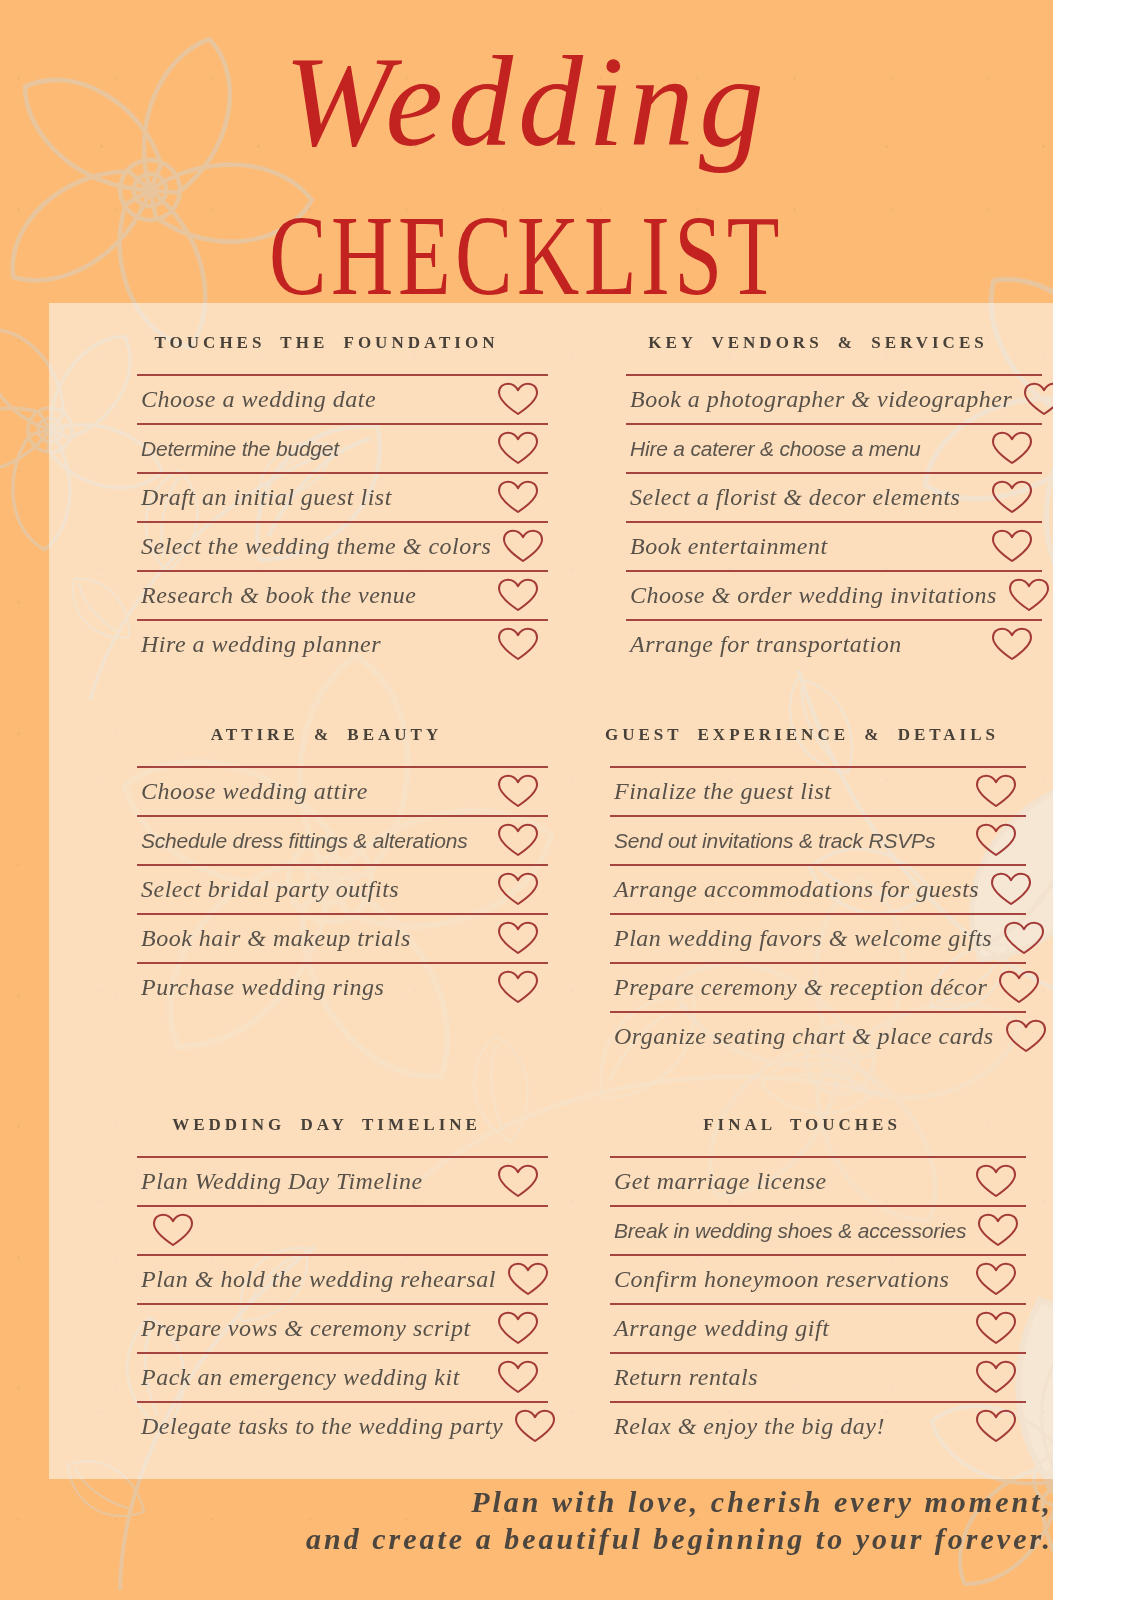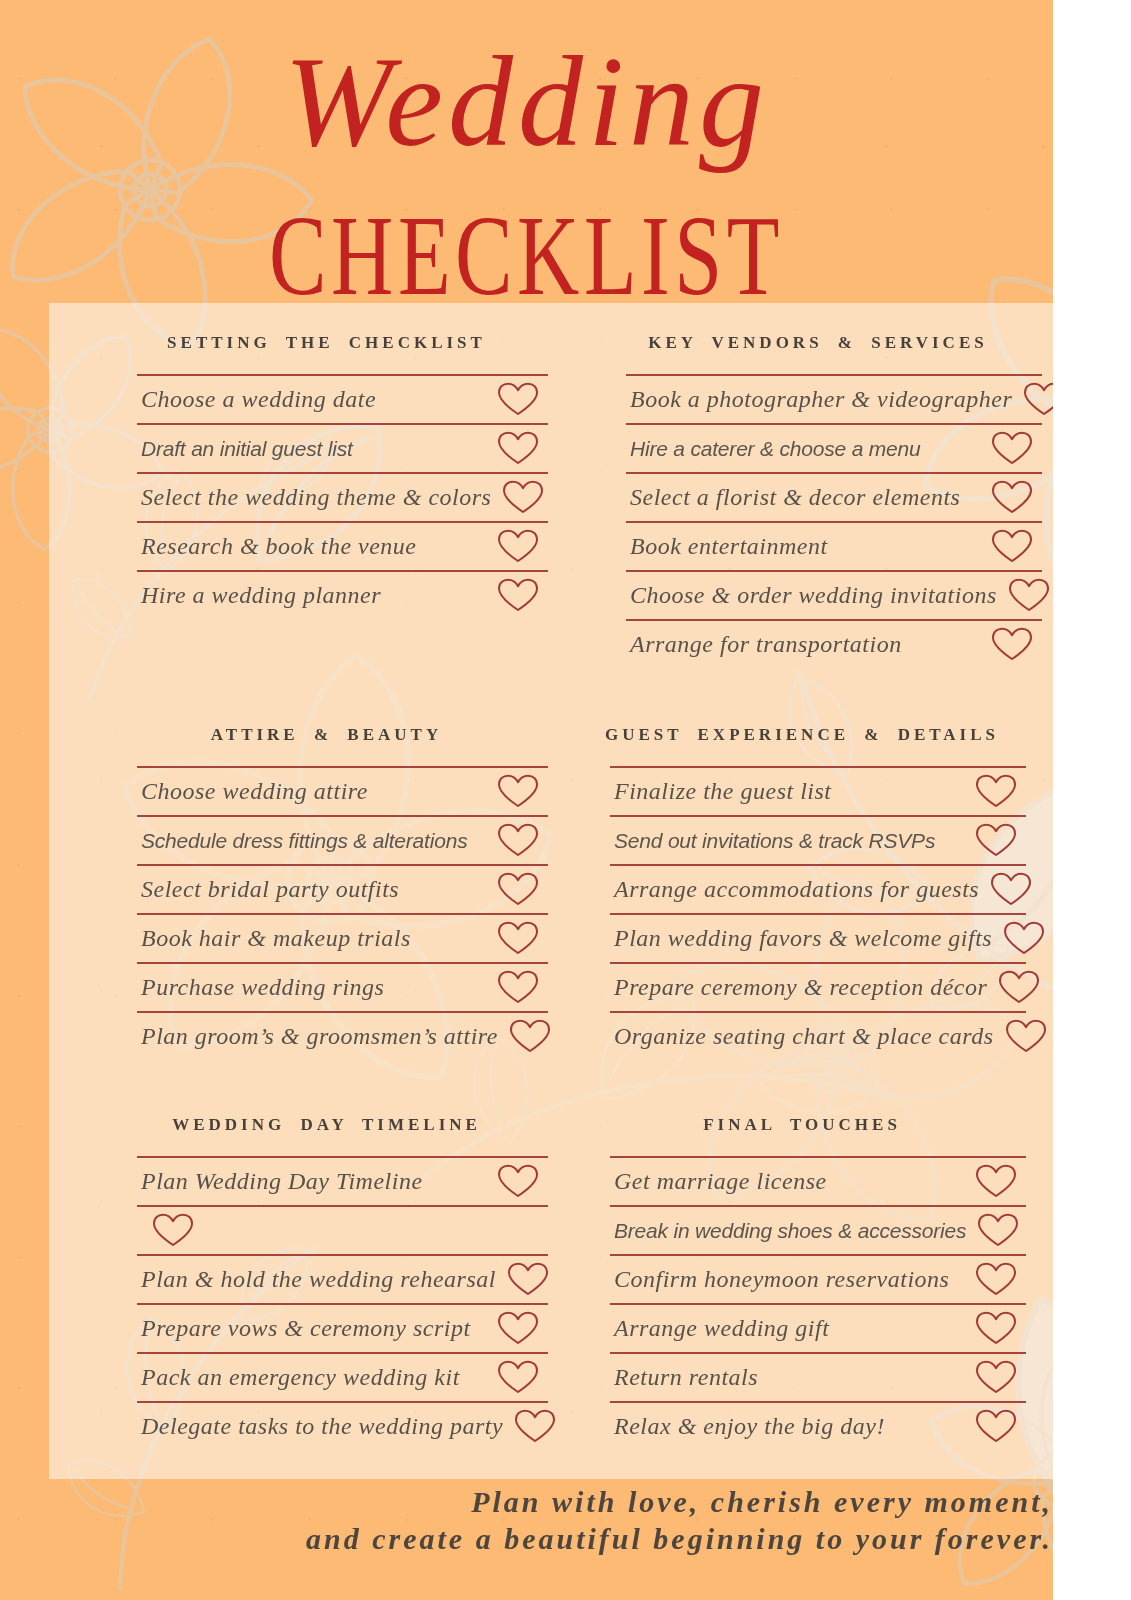--- a/index.html
+++ b/index.html
@@ -87,32 +87,41 @@
     <use href="#branch" transform="translate(120,1590) scale(2) rotate(-30)"></use>
   </svg>
 
   <div class="panel"></div>
 
   <div class="title-script">Wedding</div>
   <div class="title-main">CHECKLIST</div>
 
   <div id="grid">
   <section class="section pos-0">
-    <h2 class="section-heading">SETTING THE CHECKLIST</h2>
+    <h2 class="section-heading">TOUCHES THE FOUNDATION</h2>
     <div class="rows">
   <div class="row">
     <span class="item-label">Choose a wedding date</span>
     <span class="heart">
       <svg width="44" height="36" viewBox="0 0 44 36" fill="none" stroke="#a33a37" stroke-width="2" stroke-linejoin="round">
         <path d="M22 32 C 10 24, 3 17, 3 10.5 C 3 5, 7 1.8, 12 1.8 C 16.2 1.8, 19.8 4.2, 22 8.2
                  C 24.2 4.2, 27.8 1.8, 32 1.8 C 37 1.8, 41 5, 41 10.5 C 41 17, 34 24, 22 32 Z"></path>
       </svg>
     </span>
   </div>
 
+  <div class="row">
+    <span class="item-label">Determine the budget</span>
+    <span class="heart">
+      <svg width="44" height="36" viewBox="0 0 44 36" fill="none" stroke="#a33a37" stroke-width="2" stroke-linejoin="round">
+        <path d="M22 32 C 10 24, 3 17, 3 10.5 C 3 5, 7 1.8, 12 1.8 C 16.2 1.8, 19.8 4.2, 22 8.2
+                 C 24.2 4.2, 27.8 1.8, 32 1.8 C 37 1.8, 41 5, 41 10.5 C 41 17, 34 24, 22 32 Z"></path>
+      </svg>
+    </span>
+  </div>
 
   <div class="row">
     <span class="item-label">Draft an initial guest list</span>
     <span class="heart">
       <svg width="44" height="36" viewBox="0 0 44 36" fill="none" stroke="#a33a37" stroke-width="2" stroke-linejoin="round">
         <path d="M22 32 C 10 24, 3 17, 3 10.5 C 3 5, 7 1.8, 12 1.8 C 16.2 1.8, 19.8 4.2, 22 8.2
                  C 24.2 4.2, 27.8 1.8, 32 1.8 C 37 1.8, 41 5, 41 10.5 C 41 17, 34 24, 22 32 Z"></path>
       </svg>
     </span>
   </div>
@@ -260,29 +269,20 @@
   <div class="row">
     <span class="item-label">Purchase wedding rings</span>
     <span class="heart">
       <svg width="44" height="36" viewBox="0 0 44 36" fill="none" stroke="#a33a37" stroke-width="2" stroke-linejoin="round">
         <path d="M22 32 C 10 24, 3 17, 3 10.5 C 3 5, 7 1.8, 12 1.8 C 16.2 1.8, 19.8 4.2, 22 8.2
                  C 24.2 4.2, 27.8 1.8, 32 1.8 C 37 1.8, 41 5, 41 10.5 C 41 17, 34 24, 22 32 Z"></path>
       </svg>
     </span>
   </div>
 
-  <div class="row">
-    <span class="item-label">Plan groom’s &amp; groomsmen’s attire</span>
-    <span class="heart">
-      <svg width="44" height="36" viewBox="0 0 44 36" fill="none" stroke="#a33a37" stroke-width="2" stroke-linejoin="round">
-        <path d="M22 32 C 10 24, 3 17, 3 10.5 C 3 5, 7 1.8, 12 1.8 C 16.2 1.8, 19.8 4.2, 22 8.2
-                 C 24.2 4.2, 27.8 1.8, 32 1.8 C 37 1.8, 41 5, 41 10.5 C 41 17, 34 24, 22 32 Z"></path>
-      </svg>
-    </span>
-  </div>
 </div>
   </section>
 
   <section class="section pos-3">
     <h2 class="section-heading">GUEST EXPERIENCE &amp; DETAILS</h2>
     <div class="rows">
   <div class="row">
     <span class="item-label">Finalize the guest list</span>
     <span class="heart">
       <svg width="44" height="36" viewBox="0 0 44 36" fill="none" stroke="#a33a37" stroke-width="2" stroke-linejoin="round">

